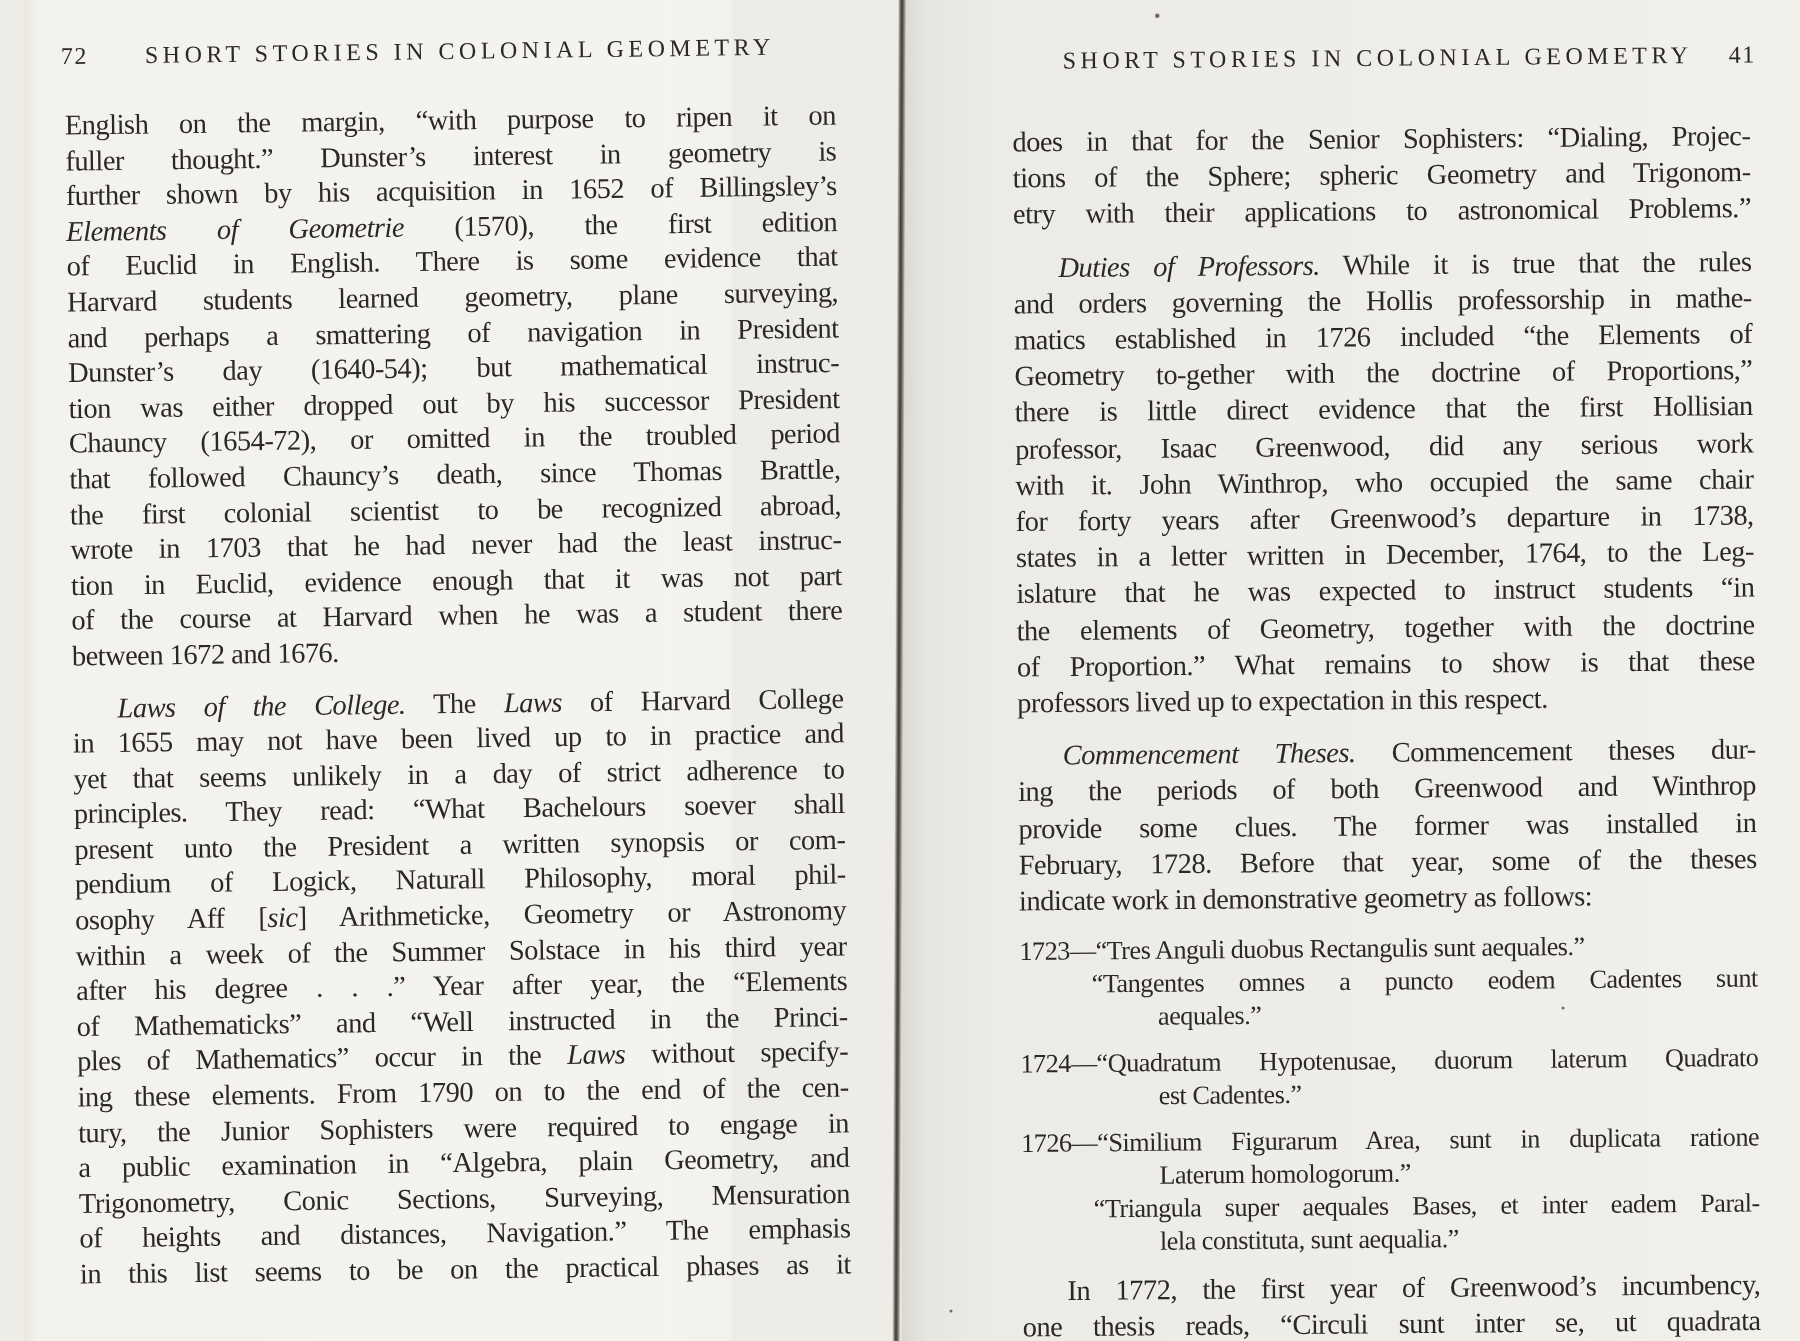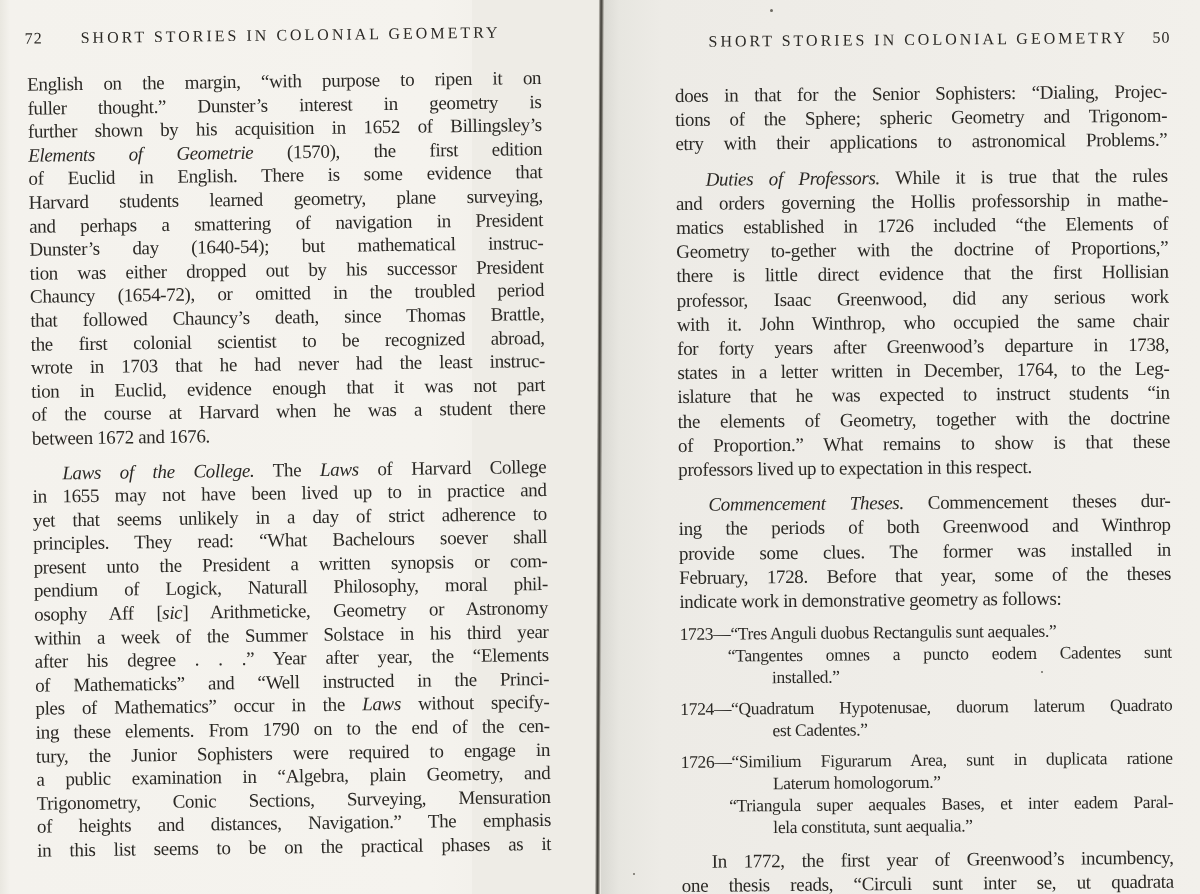--- a/index.html
+++ b/index.html
@@ -4,21 +4,21 @@
 <style>
   html,body{margin:0;padding:0;}
   body{
     width:1200px;height:894px;overflow:hidden;position:relative;
     background:#eeece6;
     font-family:"Liberation Serif","DejaVu Serif",serif;
     color:#2b2925;
   }
   .page{position:absolute;top:0;bottom:0;}
   .page-left{
-    left:0;width:472px;
+    left:16px;width:472px;
     background:linear-gradient(to right,#e9e7e0 0px,#f4f2ed 10px,#f5f3ee 430px,#efede7 560px,#e8e6df 598px);
   }
   .page-right{
     left:601px;width:599px;
     background:linear-gradient(to right,#d9d8d2 0px,#e7e6e0 18px,#edebe6 60px,#efede8 300px,#f2f0eb 599px);
   }
   .gutter{
     position:absolute;top:0;bottom:0;left:597px;width:5px;
     background:linear-gradient(to right,rgba(120,115,105,0.25),#44423c 40%,#55534c 60%,rgba(120,115,105,0.2));
     transform:rotate(0.25deg);
@@ -102,21 +102,21 @@
           <div class="line"><span>in this list seems to be on the practical phases as it</span></div>
         </div>
       </div>
   </div>
 </div>
 
 <div class="page page-right">
   <div class="sheet">
     <div class="header">
       <span class="title">SHORT STORIES IN COLONIAL GEOMETRY</span>
-      <span class="pagenum">50</span>
+      <span class="pagenum">41</span>
     </div>
     <div class="body">
         <div class="block para">
           <div class="line"><span>does in that for the Senior Sophisters: “Dialing, Projec-</span></div>
           <div class="line"><span>tions of the Sphere; spheric Geometry and Trigonom-</span></div>
           <div class="line"><span>etry with their applications to astronomical Problems.”</span></div>
         </div>
         <div class="block para">
           <div class="line ind1"><span class="it">Duties of Professors.</span><span> While it is true that the rules</span></div>
           <div class="line"><span>and orders governing the Hollis professorship in mathe-</span></div>
@@ -135,21 +135,21 @@
         <div class="block para">
           <div class="line ind1"><span class="it">Commencement Theses.</span><span> Commencement theses dur-</span></div>
           <div class="line"><span>ing the periods of both Greenwood and Winthrop</span></div>
           <div class="line"><span>provide some clues. The former was installed in</span></div>
           <div class="line"><span>February, 1728. Before that year, some of the theses</span></div>
           <div class="line end"><span>indicate work in demonstrative geometry as follows:</span></div>
         </div>
         <div class="block thesis">
           <div class="line end"><span>1723—“Tres Anguli duobus Rectangulis sunt aequales.”</span></div>
           <div class="line ind2"><span>“Tangentes omnes a puncto eodem Cadentes sunt</span></div>
-          <div class="line end ind3"><span>installed.”</span></div>
+          <div class="line end ind3"><span>aequales.”</span></div>
         </div>
         <div class="block thesis">
           <div class="line"><span>1724—“Quadratum Hypotenusae, duorum laterum Quadrato</span></div>
           <div class="line end ind3"><span>est Cadentes.”</span></div>
         </div>
         <div class="block thesis">
           <div class="line"><span>1726—“Similium Figurarum Area, sunt in duplicata ratione</span></div>
           <div class="line end ind3"><span>Laterum homologorum.”</span></div>
           <div class="line ind2"><span>“Triangula super aequales Bases, et inter eadem Paral-</span></div>
           <div class="line end ind3"><span>lela constituta, sunt aequalia.”</span></div>

